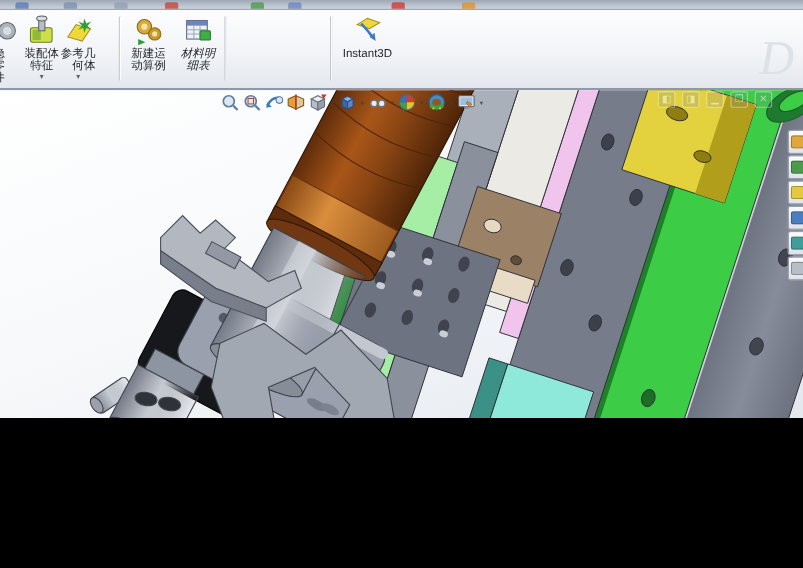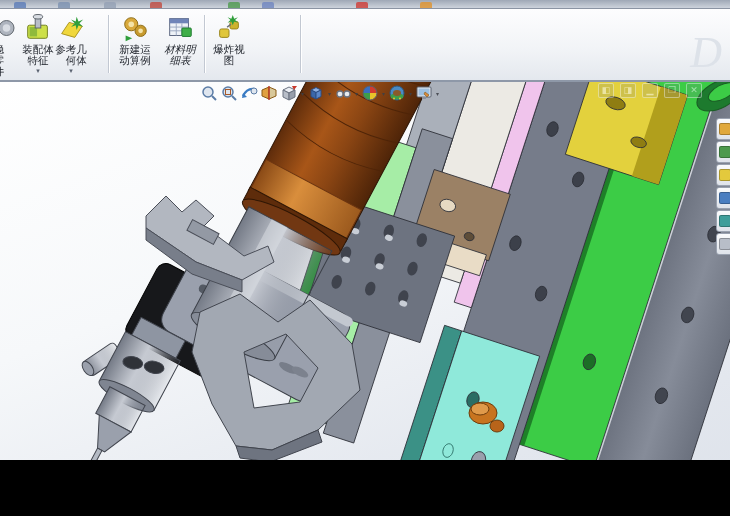--- a/index.html
+++ b/index.html
@@ -1,16 +1,16 @@
 <!DOCTYPE html>
 <html><head>
 <meta charset="utf-8">
 <style>
   html,body{margin:0;padding:0;background:#000;}
-  .screen{position:relative;width:730px;height:460px;overflow:hidden;
+  .screen{position:relative;width:730px;height:380px;overflow:hidden;
     font-family:"Liberation Sans",sans-serif;background:#e9ecf1;}
 
   
   .top-strip{position:absolute;left:0;top:0;width:730px;height:8px;
     background:linear-gradient(#9fa8b6,#cdd3dc);border-bottom:1px solid #8b94a3;overflow:hidden;}
   .top-strip i{position:absolute;top:2px;width:12px;height:10px;border-radius:2px;opacity:.8;}
 
   
   .ribbon{position:absolute;left:0;top:9px;width:730px;height:71px;
     background:linear-gradient(#fdfdfe 0%,#f2f4f7 55%,#e4e8ee 100%);
@@ -119,34 +119,32 @@
         <line x1="12" y1="11" x2="12" y2="24" stroke="#9aa6c0"></line>
           <line x1="18" y1="11" x2="18" y2="24" stroke="#9aa6c0"></line>
         <rect x="18" y="16" width="10" height="9" rx="1" fill="#3fae48" stroke="#1d7a2e"></rect>
       </svg>
       <span class="rlabel">材料明
 细表</span>
     </div>
 
     <div class="rdivider" style="left:204px;"></div>
 
-    <div class="rbtn" style="left:208px;width:42px;">
-      <svg class="ricon" viewBox="0 0 32 32">
-        <rect x="6" y="17" width="10" height="9" rx="2" fill="#e0c63a" stroke="#96821a"></rect>
-        <rect x="17" y="9" width="9" height="8" rx="2" fill="#cdb32e" stroke="#96821a"></rect>
-        <path d="M20 2 l1.5 4 4-1.5 -3 3 3 3 -4-1.5 -1.5 4 -1.5-4 -4 1.5 3-3 -3-3 4 1.5z" fill="#2f9e3a"></path>
-        <line x1="14" y1="15" x2="18" y2="12" stroke="#6a6e78" stroke-width="1.5"></line>
-      </svg>
-      <span class="rlabel">爆炸视
-图</span>
-    </div>
 
 
     <div class="rdivider" style="left:300px;"></div>
 
+    <div class="rbtn" style="left:304px;width:60px;">
+      <svg class="ricon" viewBox="0 0 32 32">
+        <polygon points="6,10 16,4 28,8 18,14" fill="#f0d73c" stroke="#a8921c"></polygon>
+        <path d="M10 9 Q16 15 21 22" stroke="#3a7cc4" stroke-width="2.6" fill="none"></path>
+        <polygon points="18,22 24,26 23,18" fill="#3a7cc4"></polygon>
+      </svg>
+      <span class="rlabel">Instant3D</span>
+    </div>
 
     <div class="watermark">D</div>
   </div>
 
   <div class="viewport">
 
     <svg class="model-svg" width="730" height="434" viewBox="0 82 730 434">
       <defs>
         <linearGradient id="gBrown" x1="0" y1="0" x2="1" y2="0">
           <stop offset="0" stop-color="#5e2c0b"></stop>

